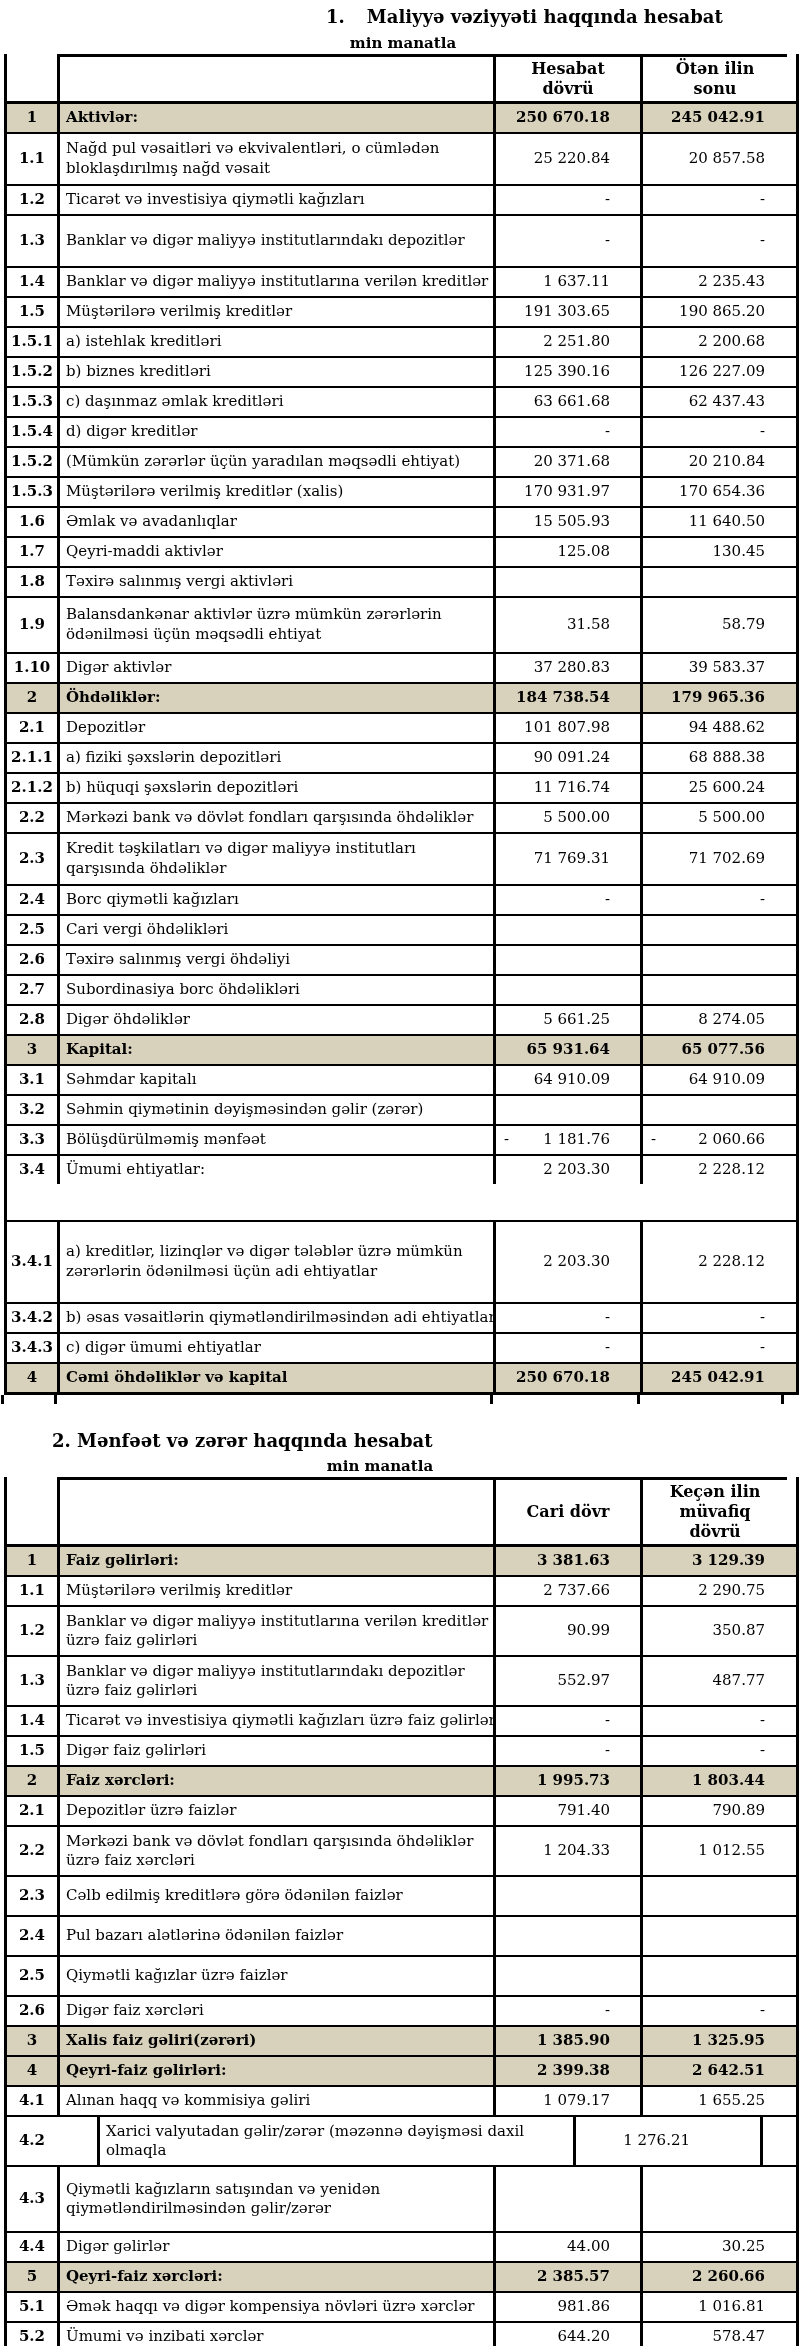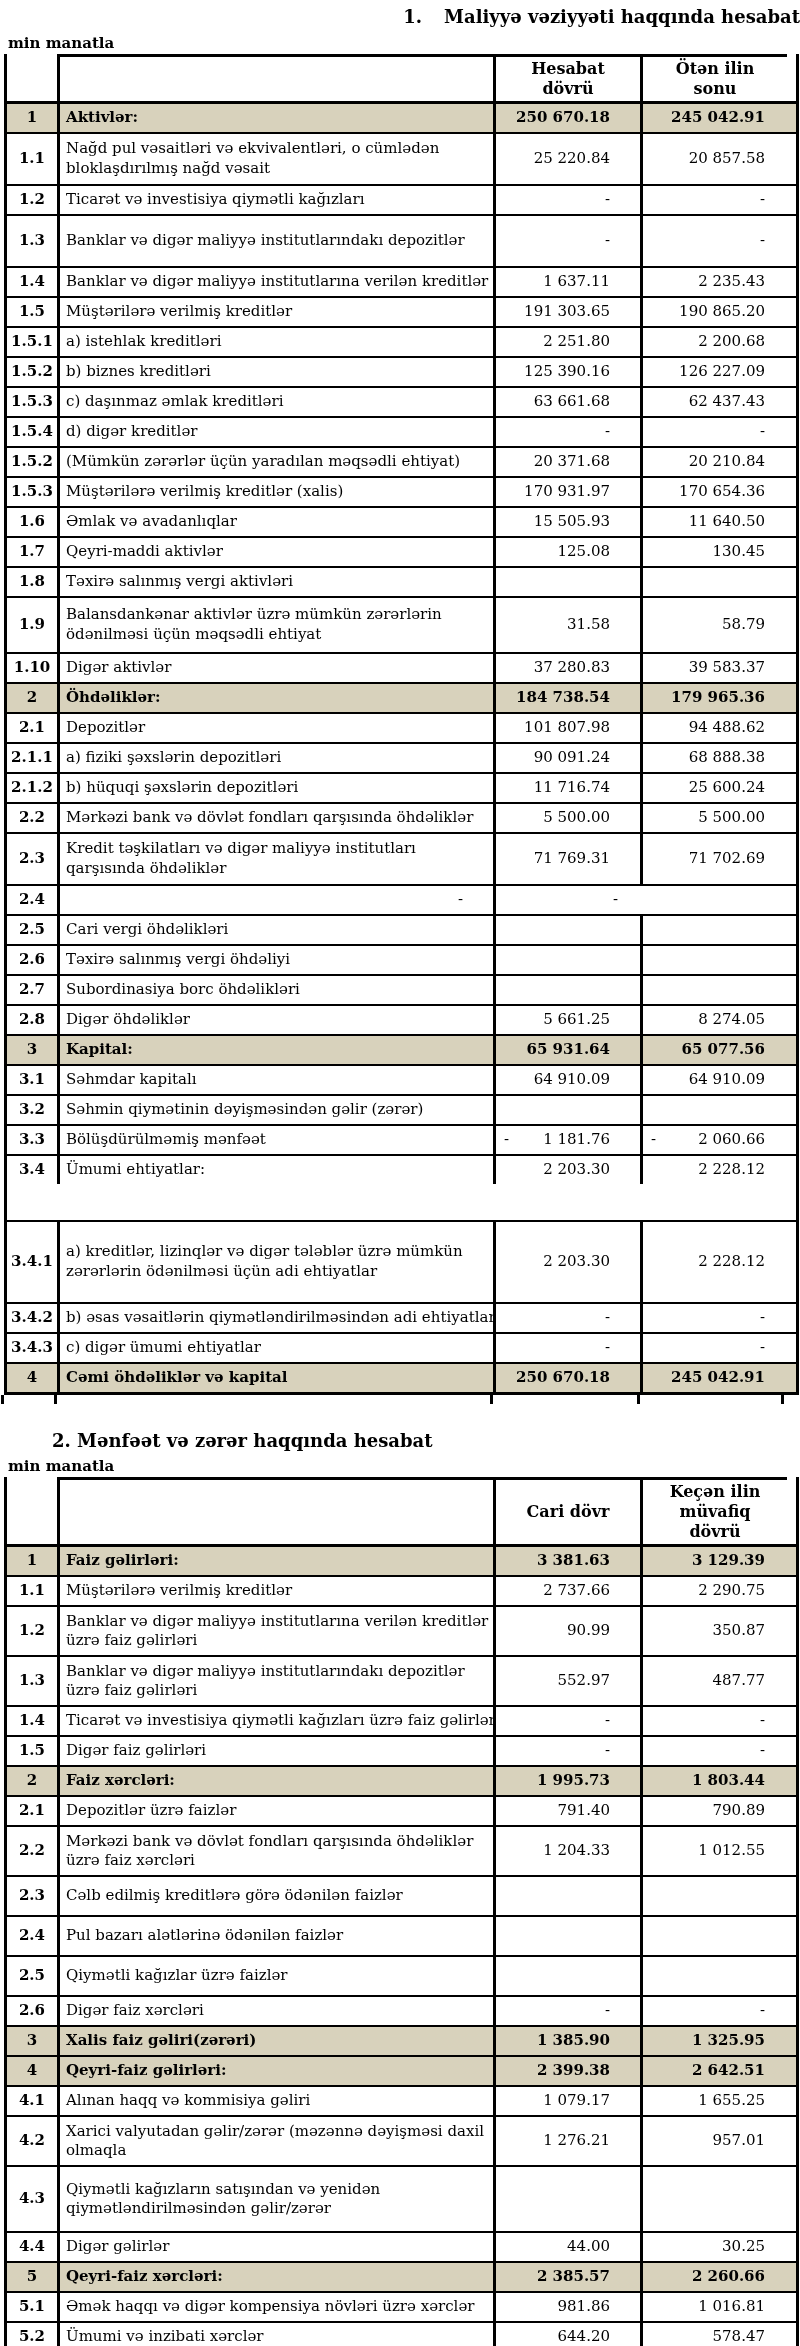--- a/index.html
+++ b/index.html
@@ -6,24 +6,24 @@
   body {
     width:800px;
     font-family:"DejaVu Serif","Liberation Serif",serif;
     color:#000;
     -webkit-font-smoothing:antialiased;
   }
   .doc { width:800px; padding-top:6px; }
 
   
   .stmt-title { font-weight:bold; font-size:18px; line-height:1.2; white-space:nowrap; }
-  .stmt-title-1 { padding-left:326px;text-align:right; }
+  .stmt-title-1 { padding-left:326px; }
   .stmt-title-1 .t-num { display:inline-block; margin-right:22px; }
   .stmt-title-2 { text-align:left; text-indent:52px; margin-top:16px; }
-  .unit-note { font-weight:bold; font-size:15px; text-align:left; margin:6px 10px 2px 8px; }
+  .unit-note { font-weight:bold; font-size:15px; text-align:center; margin:6px 10px 2px 16px; }
   .unit-note-2 { margin-right:56px; }
 
   
   .fin-table {
     margin-left:4px;
     width:789px;
     border-left:3px solid #000;
     border-right:3px solid #000;
     border-bottom:3px solid #000;
     box-sizing:content-box;
@@ -214,20 +214,21 @@
           <div class="c val v2">5 500.00</div>
         </div>
         <div class="trow wrap" style="min-height: 50px;">
           <div class="c num">2.3</div>
           <div class="c label">Kredit təşkilatları və digər maliyyə institutları qarşısında öhdəliklər</div>
           <div class="c val v1">71 769.31</div>
           <div class="c val v2">71 702.69</div>
         </div>
         <div class="trow">
           <div class="c num">2.4</div>
+          <div class="c label">Borc qiymətli kağızları</div>
           <div class="c val v1">-</div>
           <div class="c val v2">-</div>
         </div>
         <div class="trow">
           <div class="c num">2.5</div>
           <div class="c label">Cari vergi öhdəlikləri</div>
           <div class="c val v1"></div>
           <div class="c val v2"></div>
         </div>
         <div class="trow">
@@ -422,21 +423,21 @@
           <div class="c label">Qeyri-faiz gəlirləri:</div>
           <div class="c val v1">2 399.38</div>
           <div class="c val v2">2 642.51</div>
         </div>
         <div class="trow">
           <div class="c num">4.1</div>
           <div class="c label">Alınan haqq və kommisiya gəliri</div>
           <div class="c val v1">1 079.17</div>
           <div class="c val v2">1 655.25</div>
         </div>
-        <div class="trow wrap" style="min-height: 48px;">
+        <div class="trow wrap" style="min-height: 48px; gap: 40px;">
           <div class="c num">4.2</div>
           <div class="c label">Xarici valyutadan gəlir/zərər (məzənnə dəyişməsi daxil olmaqla</div>
           <div class="c val v1">1 276.21</div>
           <div class="c val v2">957.01</div>
         </div>
         <div class="trow wrap" style="min-height: 64px;">
           <div class="c num">4.3</div>
           <div class="c label">Qiymətli kağızların satışından və yenidən qiymətləndirilməsindən gəlir/zərər</div>
           <div class="c val v1"></div>
           <div class="c val v2"></div>

